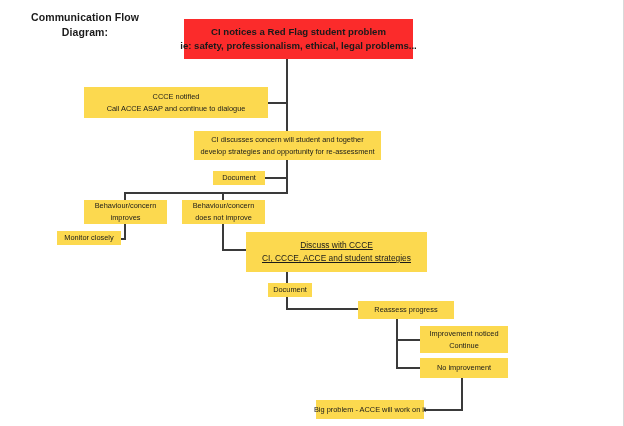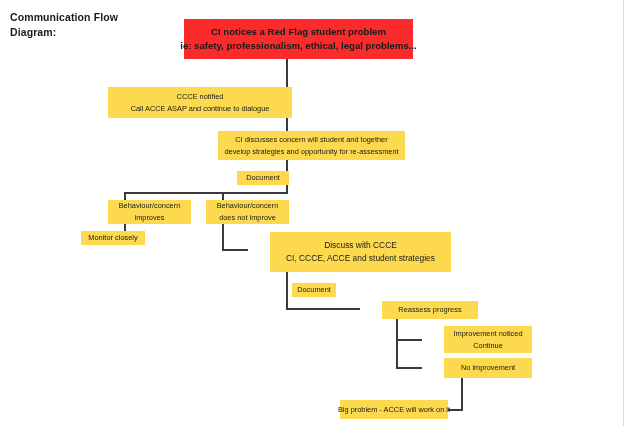--- a/index.html
+++ b/index.html
@@ -22,20 +22,21 @@
   .title-block {
     position: absolute;
     left: 10px;
     top: 10px;
     width: 150px;
     font-size: 10.5px;
     font-weight: bold;
     color: #1a1a1a;
     line-height: 15px;
     letter-spacing: 0.1px;
+    text-align: center;
   }
   .title-line2 {
     margin-top: 14px;
   }
   .node {
     position: absolute;
     box-sizing: border-box;
     display: flex;
     flex-direction: column;
     align-items: center;
@@ -49,21 +50,20 @@
   .node .ln { display: block; white-space: nowrap; text-align: center; }
   .node-red {
     background: #fb2b2b;
     font-weight: bold;
     font-size: 9.6px;
     line-height: 14px;
   }
   .node-yellow {
     background: #fcd94f;
     font-size: 7.4px;
-    margin-left: 24px;
   }
   .node-yellow.big {
     font-size: 8.4px;
     line-height: 13px;
   }
   .conn {
     position: absolute;
     background: #3a3a3a;
     z-index: 1;
   }
@@ -152,21 +152,21 @@
 
   <div class="node node-yellow" style="left:182px; top:200px; width:83px; height:24px;">
     <span class="ln">Behaviour/concern</span>
     <span class="ln">does not improve</span>
   </div>
 
   <div class="node node-yellow" style="left:57px; top:231px; width:64px; height:14px;">
     <span class="ln">Monitor closely</span>
   </div>
 
-  <div class="node node-yellow big" style="left:246px; top:232px; width:181px; height:40px;">
+  <div class="node node-yellow big" style="left:246px; top:232px; width:181px; height:40px;text-decoration:underline;">
     <span class="ln">Discuss with CCCE</span>
     <span class="ln">CI, CCCE, ACCE and student strategies</span>
   </div>
 
   <div class="node node-yellow" style="left:268px; top:283px; width:44px; height:14px;">
     <span class="ln">Document</span>
   </div>
 
   <div class="node node-yellow" style="left:358px; top:301px; width:96px; height:18px;">
     <span class="ln">Reassess progress</span>

